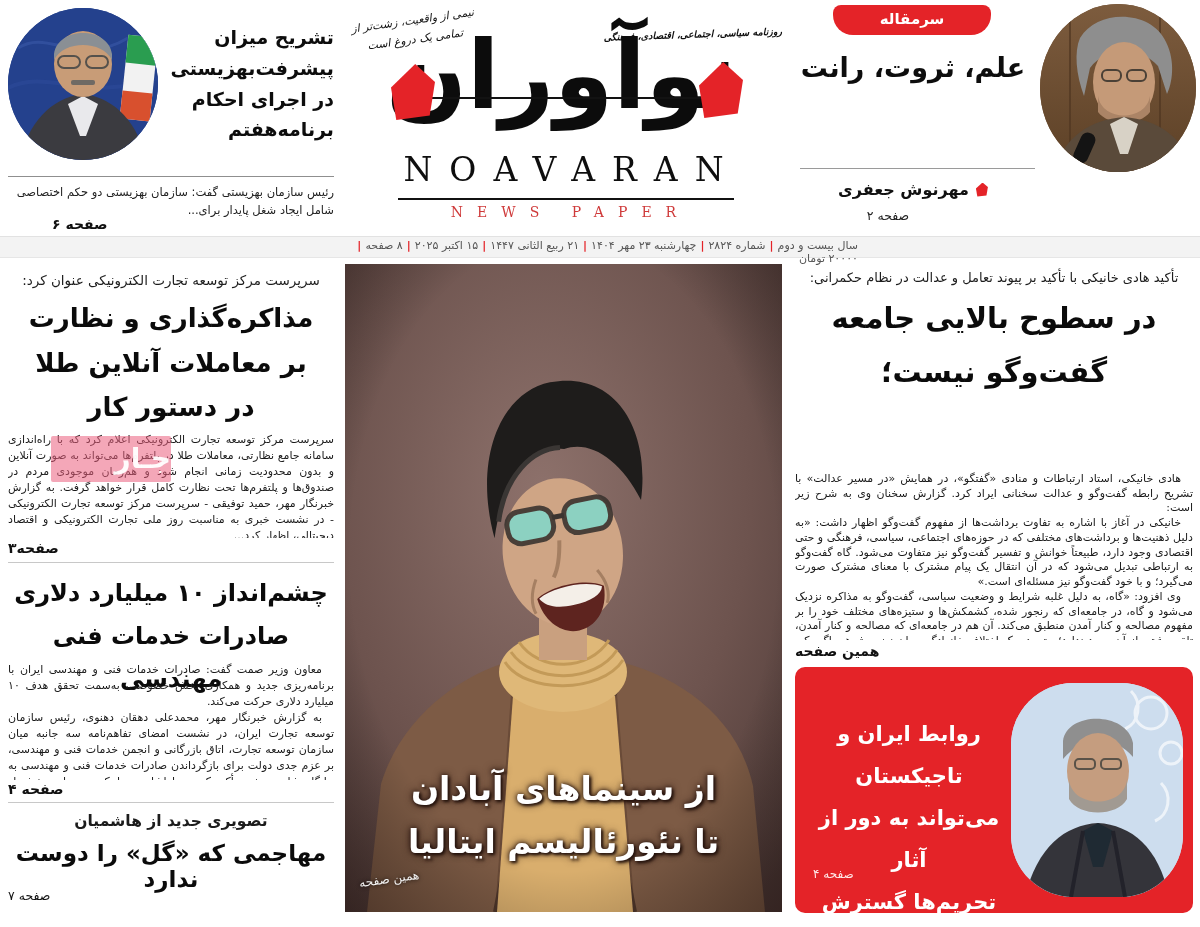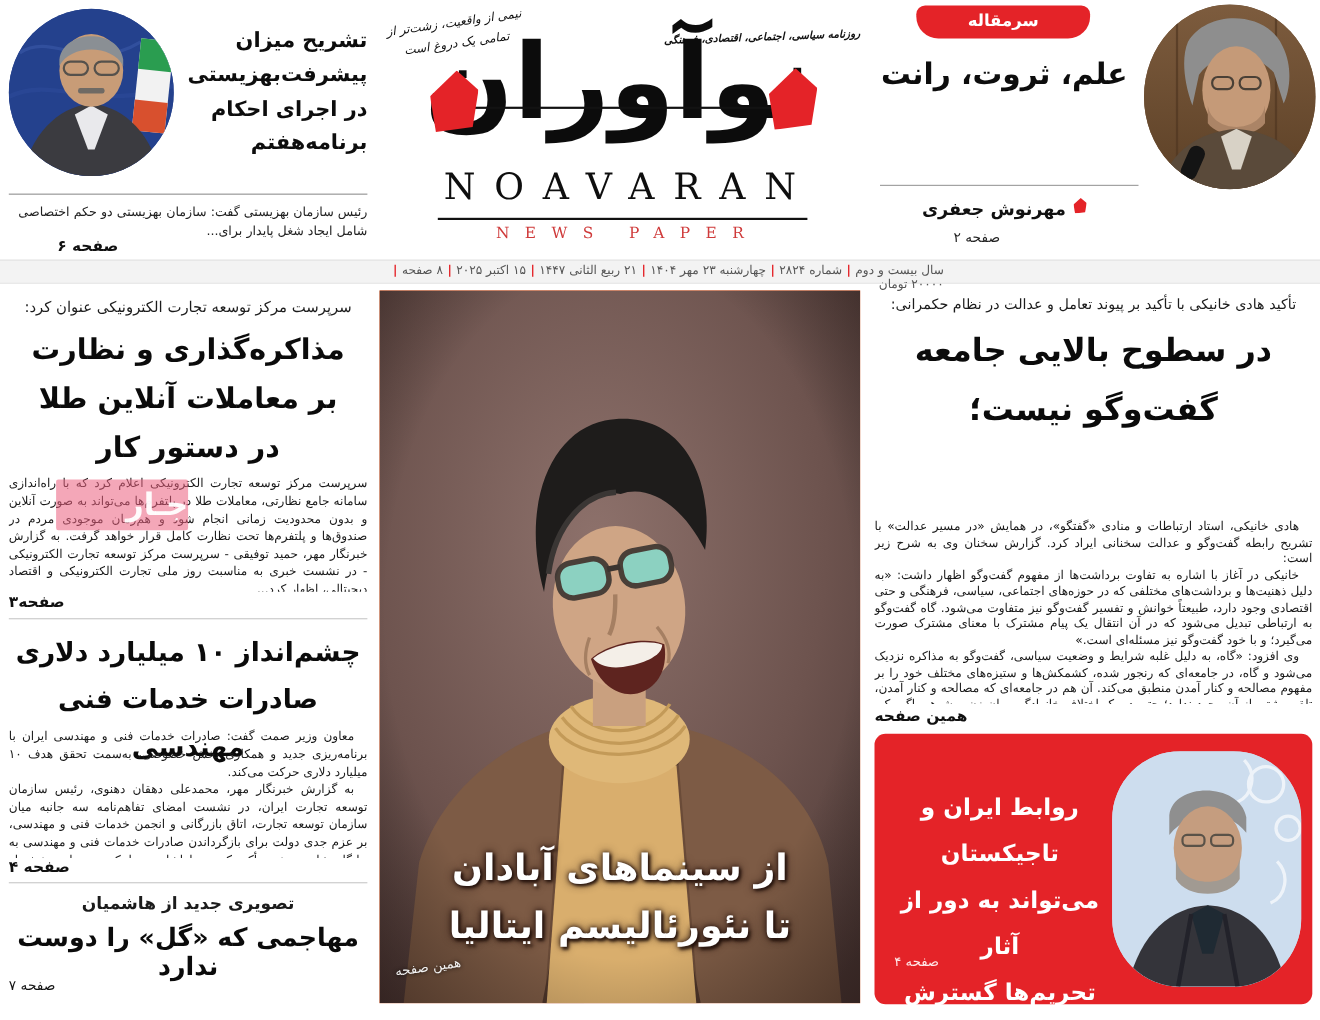--- a/index.html
+++ b/index.html
@@ -29,21 +29,21 @@
   .d2 { left:699px; top:62px; }
   .logo-en { left:345px; top:150px; width:437px; text-align:center; font-family:"DejaVu Serif", serif; font-size:33px; letter-spacing:17px; text-indent:17px; color:#0e0e0e; direction:ltr; }
   .logo-en-line { left:398px; top:198px; width:336px; height:2px; background:#111; }
   .logo-sub { left:345px; top:204px; width:437px; text-align:center; font-family:"DejaVu Serif", serif; font-size:14px; letter-spacing:14px; text-indent:14px; color:#cf3a3a; direction:ltr; }
 
   
   .ed-tab { left:833px; top:5px; width:158px; height:30px; background:#e42328; color:#ffffff; font-size:15px; font-weight:700; text-align:center; line-height:29px; border-radius:8px 8px 20px 20px; }
   .ed-title { left:793px; top:52px; width:240px; text-align:center; font-weight:700; font-size:27px; color:#0d0d0d; }
   .ed-photo { left:1040px; top:4px; width:156px; height:168px; border-radius:50%; overflow:hidden; background:#6e4f33; }
   .ed-rule { left:800px; top:168px; width:235px; height:1px; background:#9a9a9a; }
-  .ed-author { left:793px; top:180px; width:240px; display:flex; justify-content:center; gap:7px; font-weight:700; font-size:16px; }
+  .ed-author { left:793px; top:180px; width:240px; display:flex; justify-content:center; align-items:center; gap:7px; font-weight:700; font-size:16px; }
   .diamond-bullet { width:12px; height:14px; background:#e42328; clip-path:polygon(55% 0%, 100% 32%, 88% 92%, 12% 100%, 0% 42%); flex:0 0 auto; }
   .ed-page { left:793px; top:208px; width:190px; text-align:center; font-size:12.5px; color:#222; }
 
   
   .dateline { left:0; top:236px; width:1200px; height:22px; background:#f3f3f3; border-top:1px solid #e2e2e2; border-bottom:1px solid #e6e6e6; }
   .dateline-inner { left:350px; top:239px; width:508px; font-size:11px; color:#555; text-align:right; }
   .dateline-inner .sep { color:#e42328; padding:0 4px; font-weight:700; }
 
   
   .kicker { text-align:center; color:#1c1c1c; }
@@ -62,21 +62,21 @@
   .ls2-body { left:8px; top:662px; width:326px; height:118px; }
   .ls2-page { left:8px; top:781px; }
   .l-div2 { left:8px; top:802px; width:326px; }
   .ls3-kicker { left:8px; top:812px; width:326px; font-size:15.5px; font-weight:600; }
   .ls3-headline { left:8px; top:840px; width:326px; font-size:23px; }
   .ls3-page { left:8px; top:888px; font-weight:400; font-size:12.5px; }
 
   .watermark { left:20px; top:436px; width:120px; height:46px; background:rgba(235,95,125,.55); color:rgba(255,255,255,.95); font-size:28px; font-weight:700; text-align:right; line-height:46px; letter-spacing:6px; z-index:5; border-radius:2px;margin-left:31px; }
 
   
-  .photo-main { left:345px; top:264px; width:437px; height:648px; overflow:hidden; background:#c2410c; }
+  .photo-main { left:345px; top:264px; width:437px; height:648px; overflow:hidden; background:#ef4444; }
   .photo-caption { position:absolute; left:30px; right:30px; top:498px; text-align:center; color:#fff; font-weight:700; font-size:33px; line-height:1.62;
     text-shadow:0 0 4px rgba(40,20,15,.95), 0 0 9px rgba(40,20,15,.85), 2px 2px 3px rgba(30,15,10,.9); }
   .photo-pageref { position:absolute; left:14px; top:608px; color:#f2f2f2; font-size:12px; transform:rotate(-8deg); text-shadow:0 0 4px rgba(0,0,0,.8); }
 
   
   .rs-kicker { left:795px; top:270px; width:398px; font-size:13px; }
   .rs-headline { left:795px; top:292px; width:398px; font-size:29px; line-height:1.85; }
   .rs-body { left:795px; top:472px; width:398px; height:168px; font-size:11px; line-height:1.34; }
   .rs-page { left:795px; top:643px; }
 

